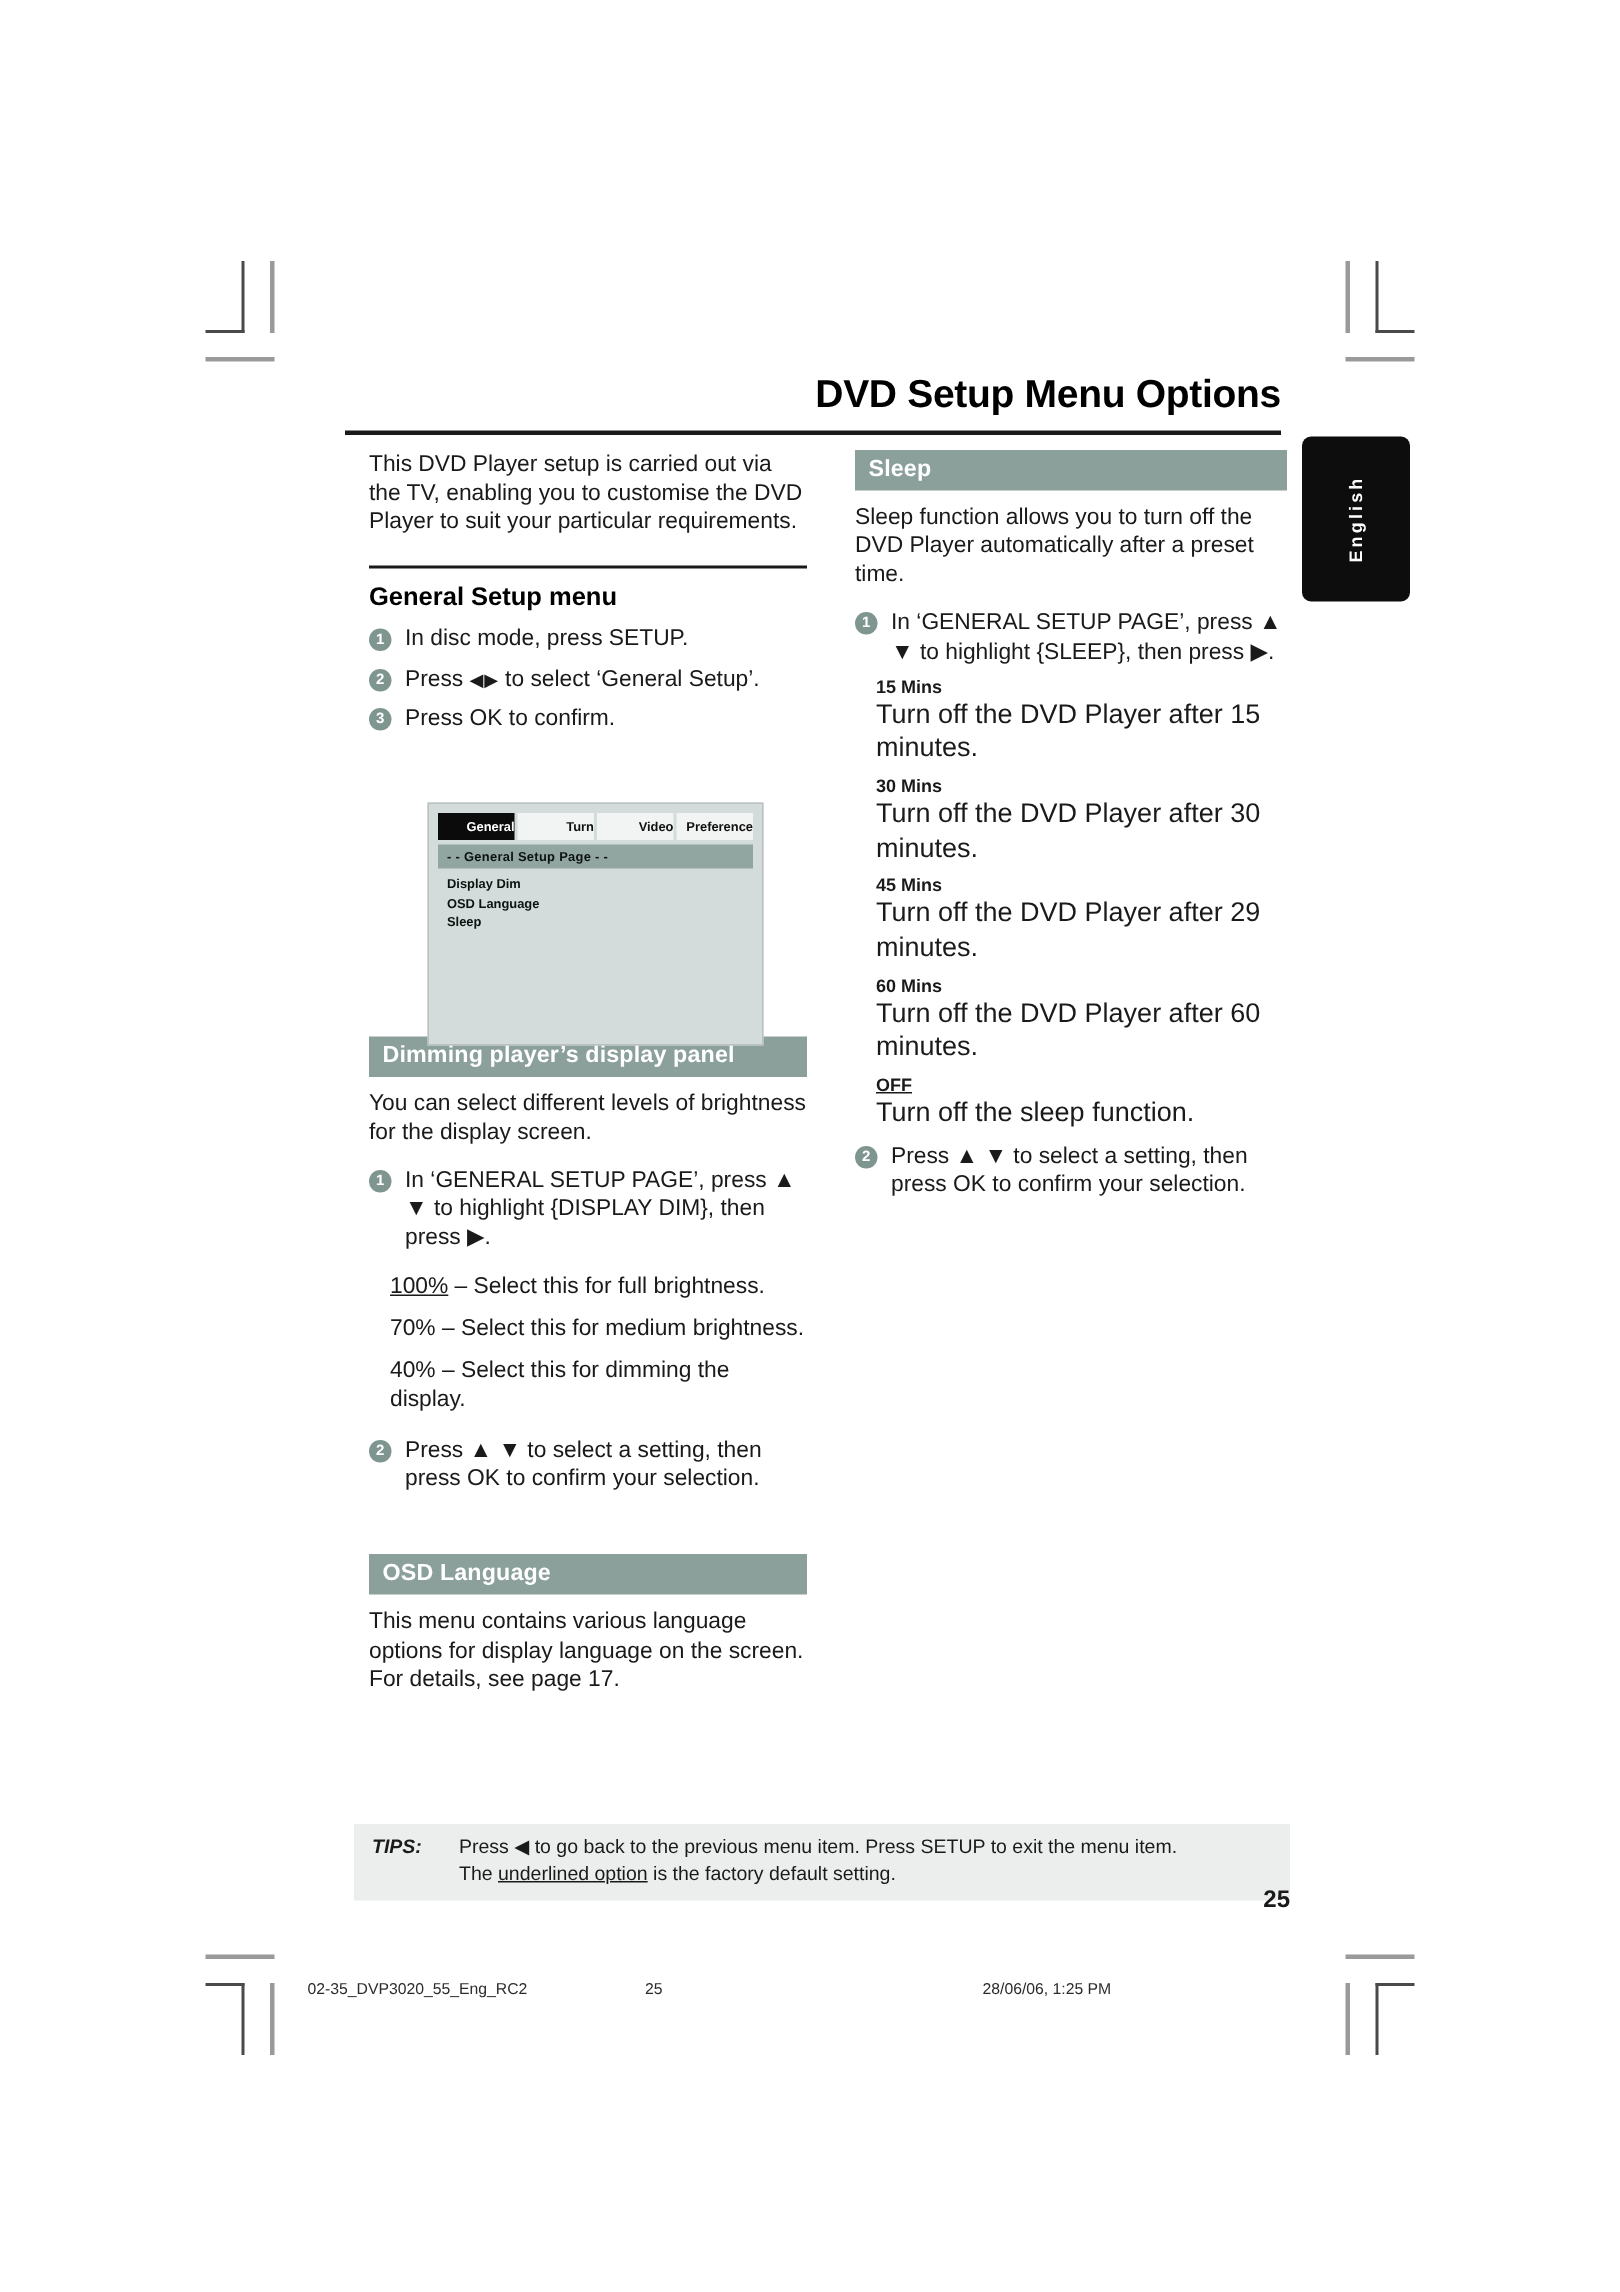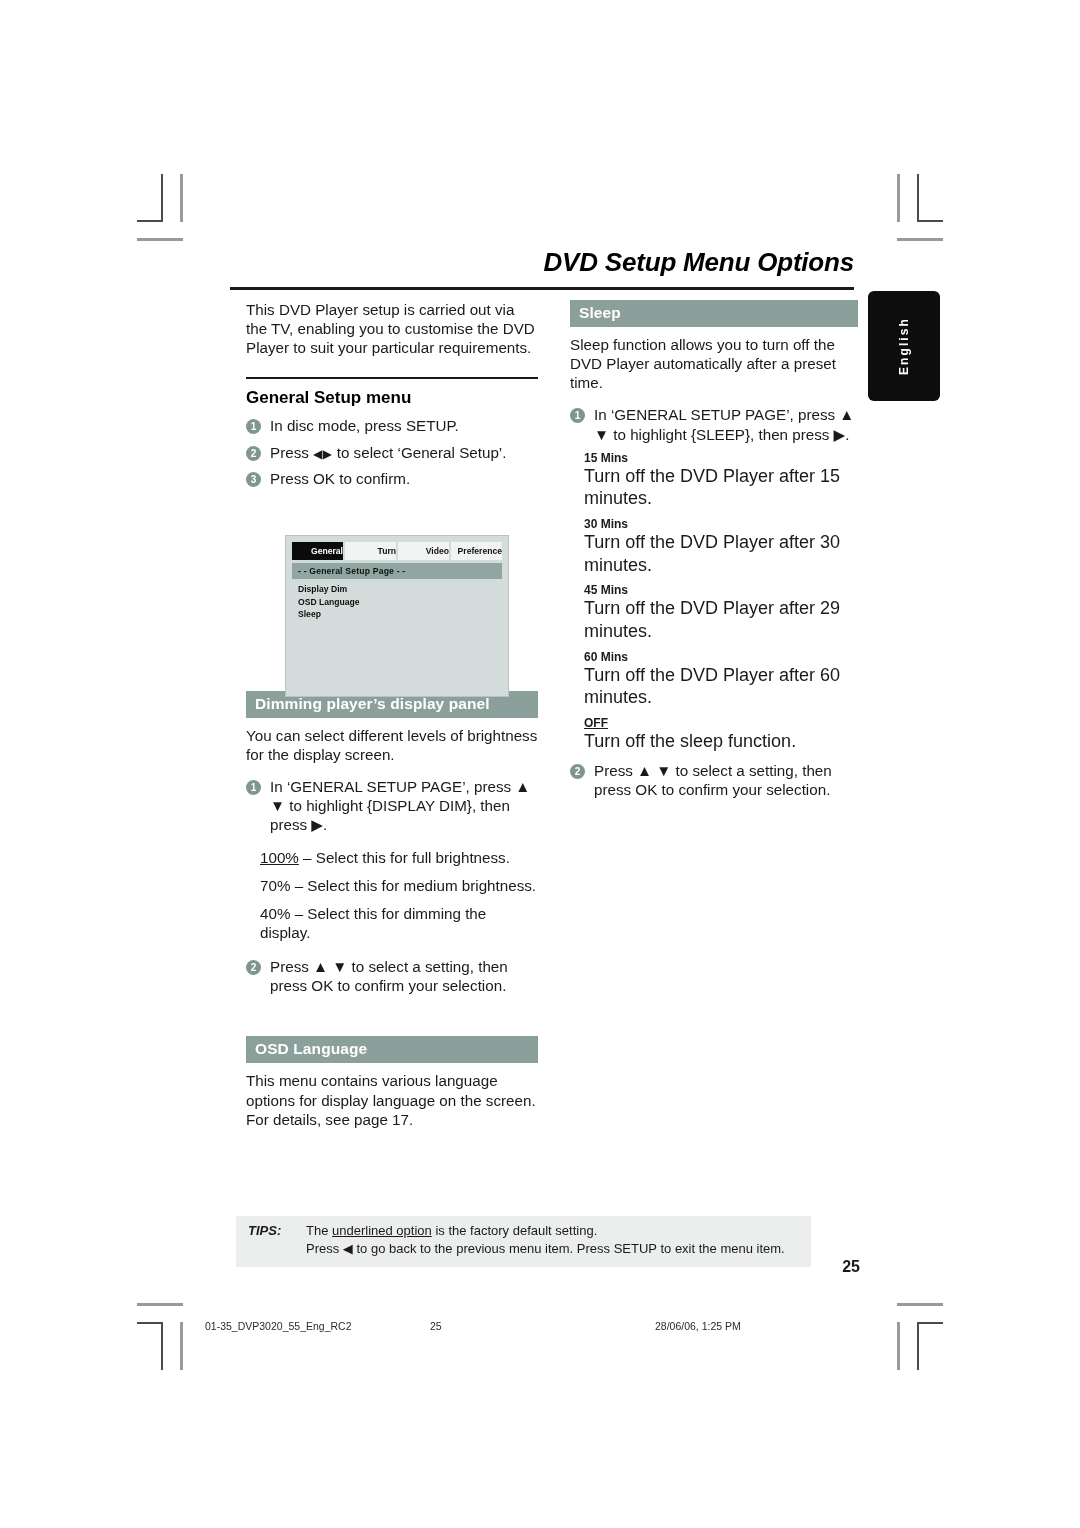--- a/index.html
+++ b/index.html
@@ -24,21 +24,20 @@
   #page-title {
     position: absolute;
     left: 230px;
     top: 247px;
     width: 624px;
     text-align: right;
     font-size: 26px;
     font-weight: bold;
     letter-spacing: -0.2px;
     color: #000;
-    font-style: italic;
   }
   #title-rule {
     position: absolute;
     left: 230px;
     top: 287px;
     width: 624px;
     height: 3px;
     background: #1a1a1a;
   }
 
@@ -186,21 +185,21 @@
     padding-left: 6px;
     line-height: 12.5px;
   }
   #osd-items { margin-top: 4px; }
 
   
   #tips {
     position: absolute;
     left: 236px;
     top: 1216px;
-    width: 575px;
+    width: 624px;
     background: #eceeed;
     box-sizing: border-box;
     padding: 6px 10px 8px 10px;
   }
   #tips-label {
     position: absolute;
     left: 12px;
     top: 7px;
     font-size: 13px;
     font-weight: bold;
@@ -376,24 +375,24 @@
   <ol class="steps">
     <li class="step">
       <span class="num">2</span><span>Press ▲ ▼ to select a setting, then press </span><span class="b">OK</span><span> to confirm your selection.</span>
     </li>
   </ol>
 </div>
 
 <div id="tips">
   <span id="tips-label">TIPS:</span>
   <p class="tips-line">
+    <span>Press ◀ to go back to the previous menu item. Press </span><span class="b">SETUP</span><span> to exit the menu item.</span>
+  </p>
+  <p class="tips-line">
     <span>The </span><span class="u">underlined option</span><span> is the factory default setting.</span>
   </p>
-  <p class="tips-line">
-    <span>Press ◀ to go back to the previous menu item. Press </span><span class="b">SETUP</span><span> to exit the menu item.</span>
-  </p>
 </div>
 
 <div id="folio">25</div>
 
-<div class="slug" id="slug-file">01-35_DVP3020_55_Eng_RC2</div>
+<div class="slug" id="slug-file">02-35_DVP3020_55_Eng_RC2</div>
 <div class="slug" id="slug-page">25</div>
 <div class="slug" id="slug-date">28/06/06, 1:25 PM</div>
 
 </body></html>

